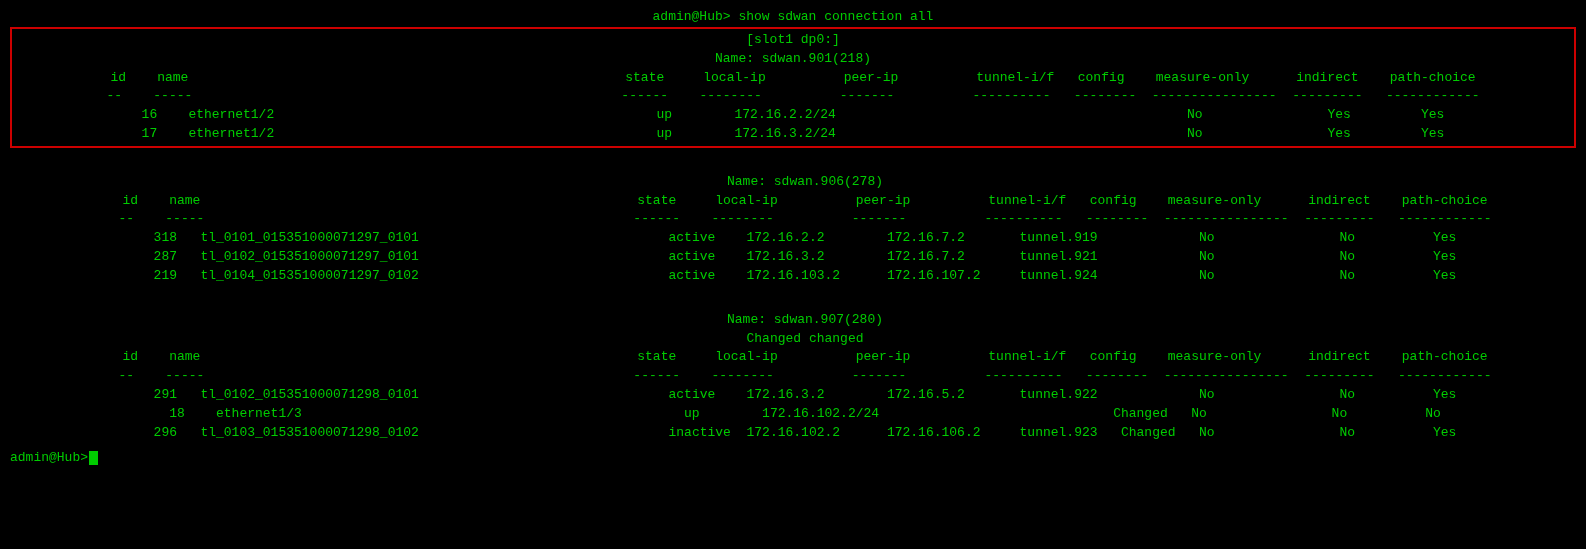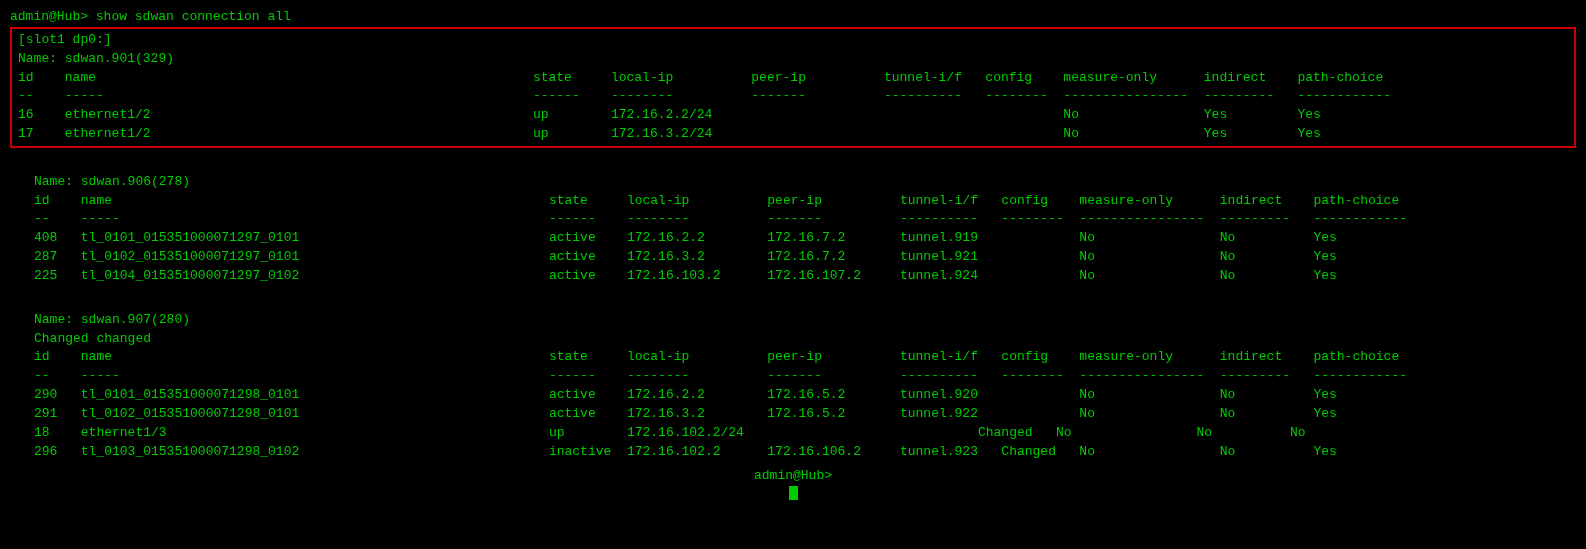--- a/index.html
+++ b/index.html
@@ -8,39 +8,39 @@
       color: #00cc00;
       font-family: 'Courier New', Courier, monospace;
       font-size: 13px;
       line-height: 1.45;
       width: 1586px;
       min-height: 549px;
       padding: 8px 10px;
     }
     .terminal {
       width: 100%;
+      text-align: center;
     }
     .section {
       margin-bottom: 6px;
       margin-left: 24px;
     }
     .section-bordered {
       border: 2px solid #cc0000;
       padding: 2px 6px;
       margin-bottom: 6px;
     }
     .line {
       white-space: pre;
       display: block;
     }
     .prompt-line {
       margin-top: 0;
       display: flex;
       align-items: center;
-      flex-direction: column;
     }
     .cursor {
       display: inline-block;
       width: 9px;
       height: 14px;
       background-color: #00cc00;
       vertical-align: middle;
       margin-left: 1px;
       animation: blink 1s step-end infinite;
     }
@@ -49,44 +49,43 @@
     }
   </style>
 </head>
 <body>
 
 <div class="terminal">
   <div class="line">admin@Hub&gt; show sdwan connection all</div>
 
   <div class="section-bordered">
     <span class="line">[slot1 dp0:]</span>
-    <span class="line">Name: sdwan.901(329)</span>
+    <span class="line">Name: sdwan.901(218)</span>
     <span class="line">id    name                                                        state     local-ip          peer-ip          tunnel-i/f   config    measure-only      indirect    path-choice</span>
     <span class="line">--    -----                                                       ------    --------          -------          ----------   --------  ----------------  ---------   ------------</span>
     <span class="line">16    ethernet1/2                                                 up        172.16.2.2/24                                             No                Yes         Yes</span>
     <span class="line">17    ethernet1/2                                                 up        172.16.3.2/24                                             No                Yes         Yes</span>
   </div>
 
   <div class="section">
     <span class="line">&nbsp;</span>
     <span class="line">Name: sdwan.906(278)</span>
     <span class="line">id    name                                                        state     local-ip          peer-ip          tunnel-i/f   config    measure-only      indirect    path-choice</span>
     <span class="line">--    -----                                                       ------    --------          -------          ----------   --------  ----------------  ---------   ------------</span>
-    <span class="line">408   tl_0101_015351000071297_0101                                active    172.16.2.2        172.16.7.2       tunnel.919             No                No          Yes</span>
+    <span class="line">318   tl_0101_015351000071297_0101                                active    172.16.2.2        172.16.7.2       tunnel.919             No                No          Yes</span>
     <span class="line">287   tl_0102_015351000071297_0101                                active    172.16.3.2        172.16.7.2       tunnel.921             No                No          Yes</span>
-    <span class="line">225   tl_0104_015351000071297_0102                                active    172.16.103.2      172.16.107.2     tunnel.924             No                No          Yes</span>
+    <span class="line">219   tl_0104_015351000071297_0102                                active    172.16.103.2      172.16.107.2     tunnel.924             No                No          Yes</span>
   </div>
 
   <div class="section">
     <span class="line">&nbsp;</span>
     <span class="line">Name: sdwan.907(280)</span>
     <span class="line">Changed changed</span>
     <span class="line">id    name                                                        state     local-ip          peer-ip          tunnel-i/f   config    measure-only      indirect    path-choice</span>
     <span class="line">--    -----                                                       ------    --------          -------          ----------   --------  ----------------  ---------   ------------</span>
-    <span class="line">290   tl_0101_015351000071298_0101                                active    172.16.2.2        172.16.5.2       tunnel.920             No                No          Yes</span>
     <span class="line">291   tl_0102_015351000071298_0101                                active    172.16.3.2        172.16.5.2       tunnel.922             No                No          Yes</span>
     <span class="line">18    ethernet1/3                                                 up        172.16.102.2/24                              Changed   No                No          No</span>
     <span class="line">296   tl_0103_015351000071298_0102                                inactive  172.16.102.2      172.16.106.2     tunnel.923   Changed   No                No          Yes</span>
   </div>
 
   <div class="prompt-line">
     <span>admin@Hub&gt; </span>
     <span class="cursor"></span>
   </div>
 </div>

